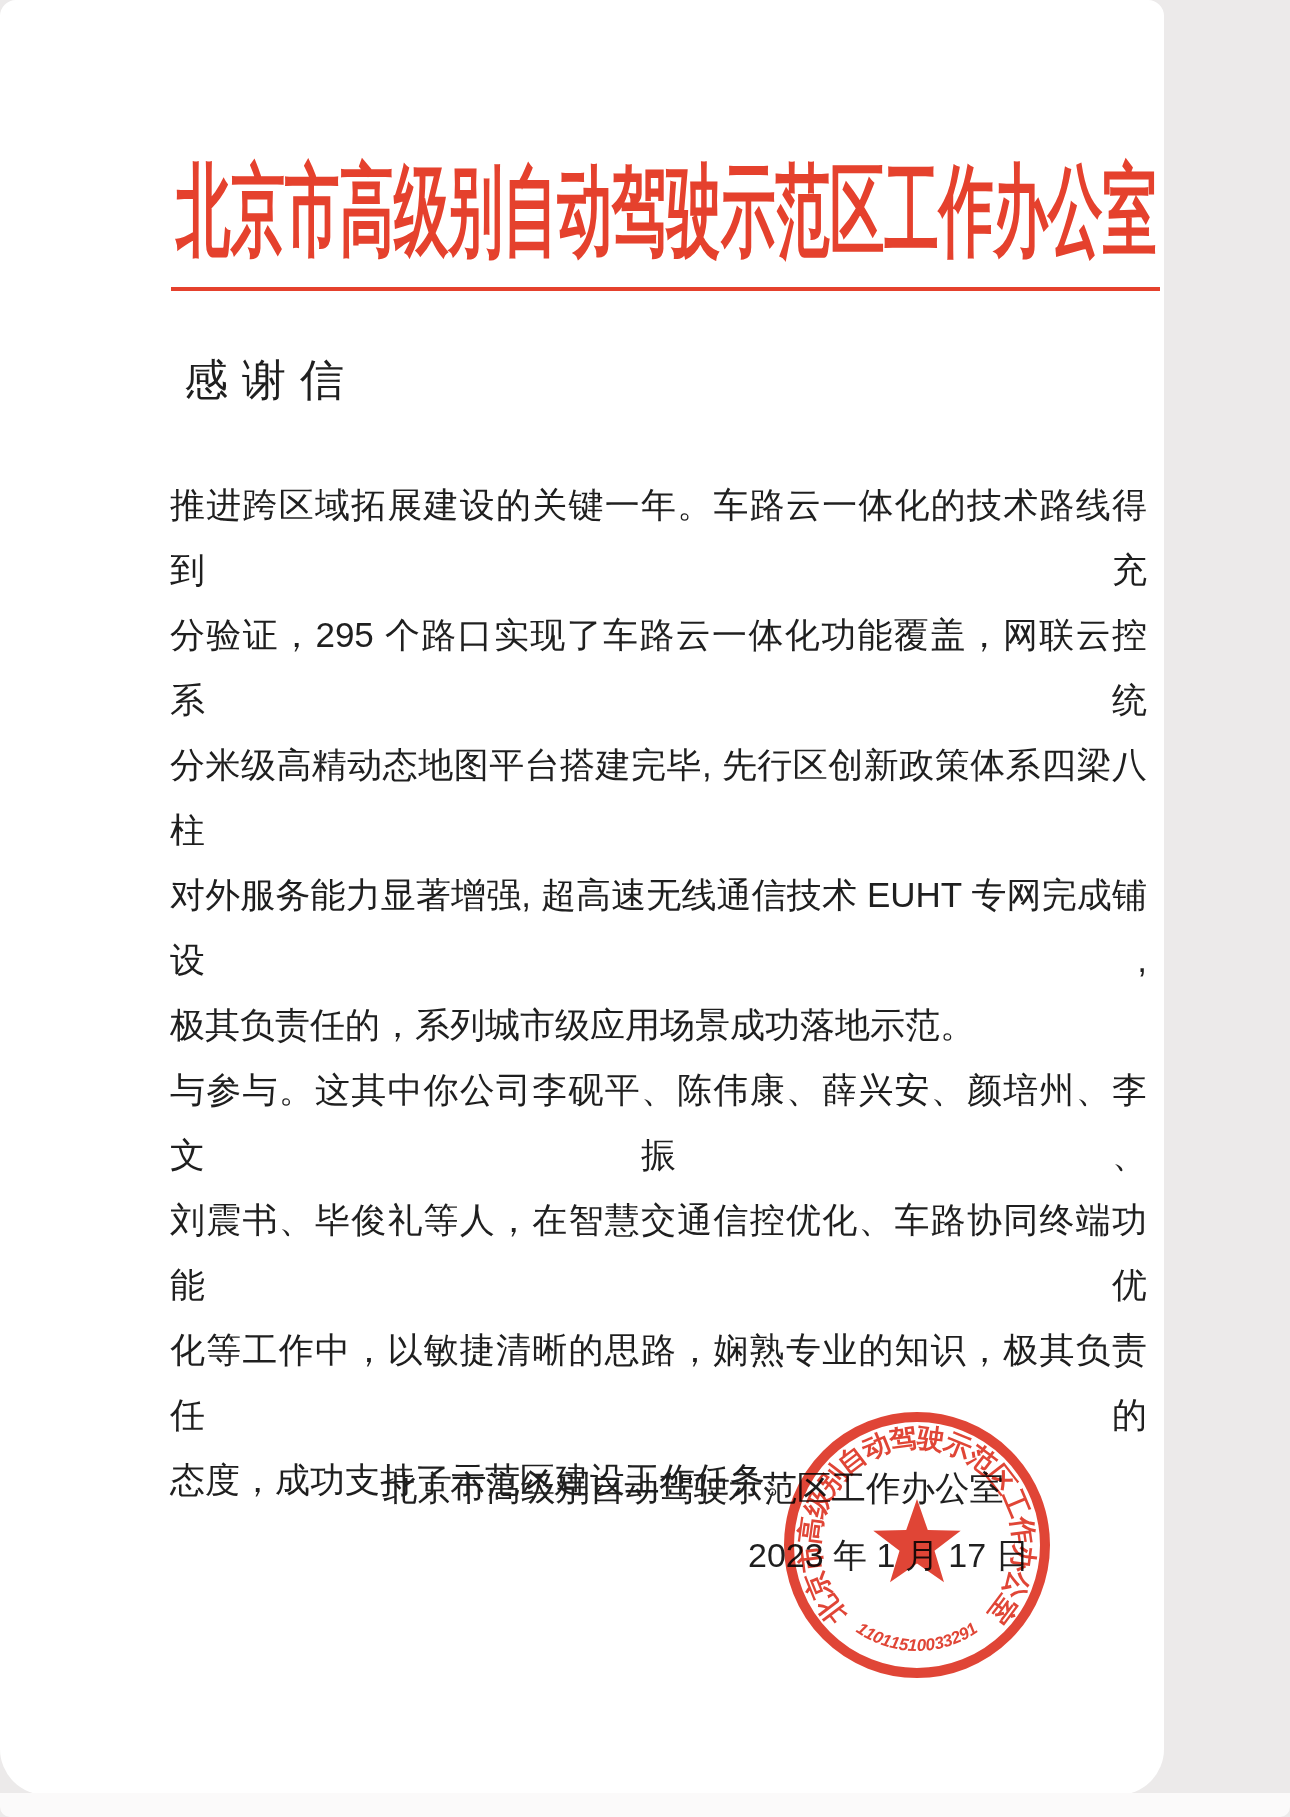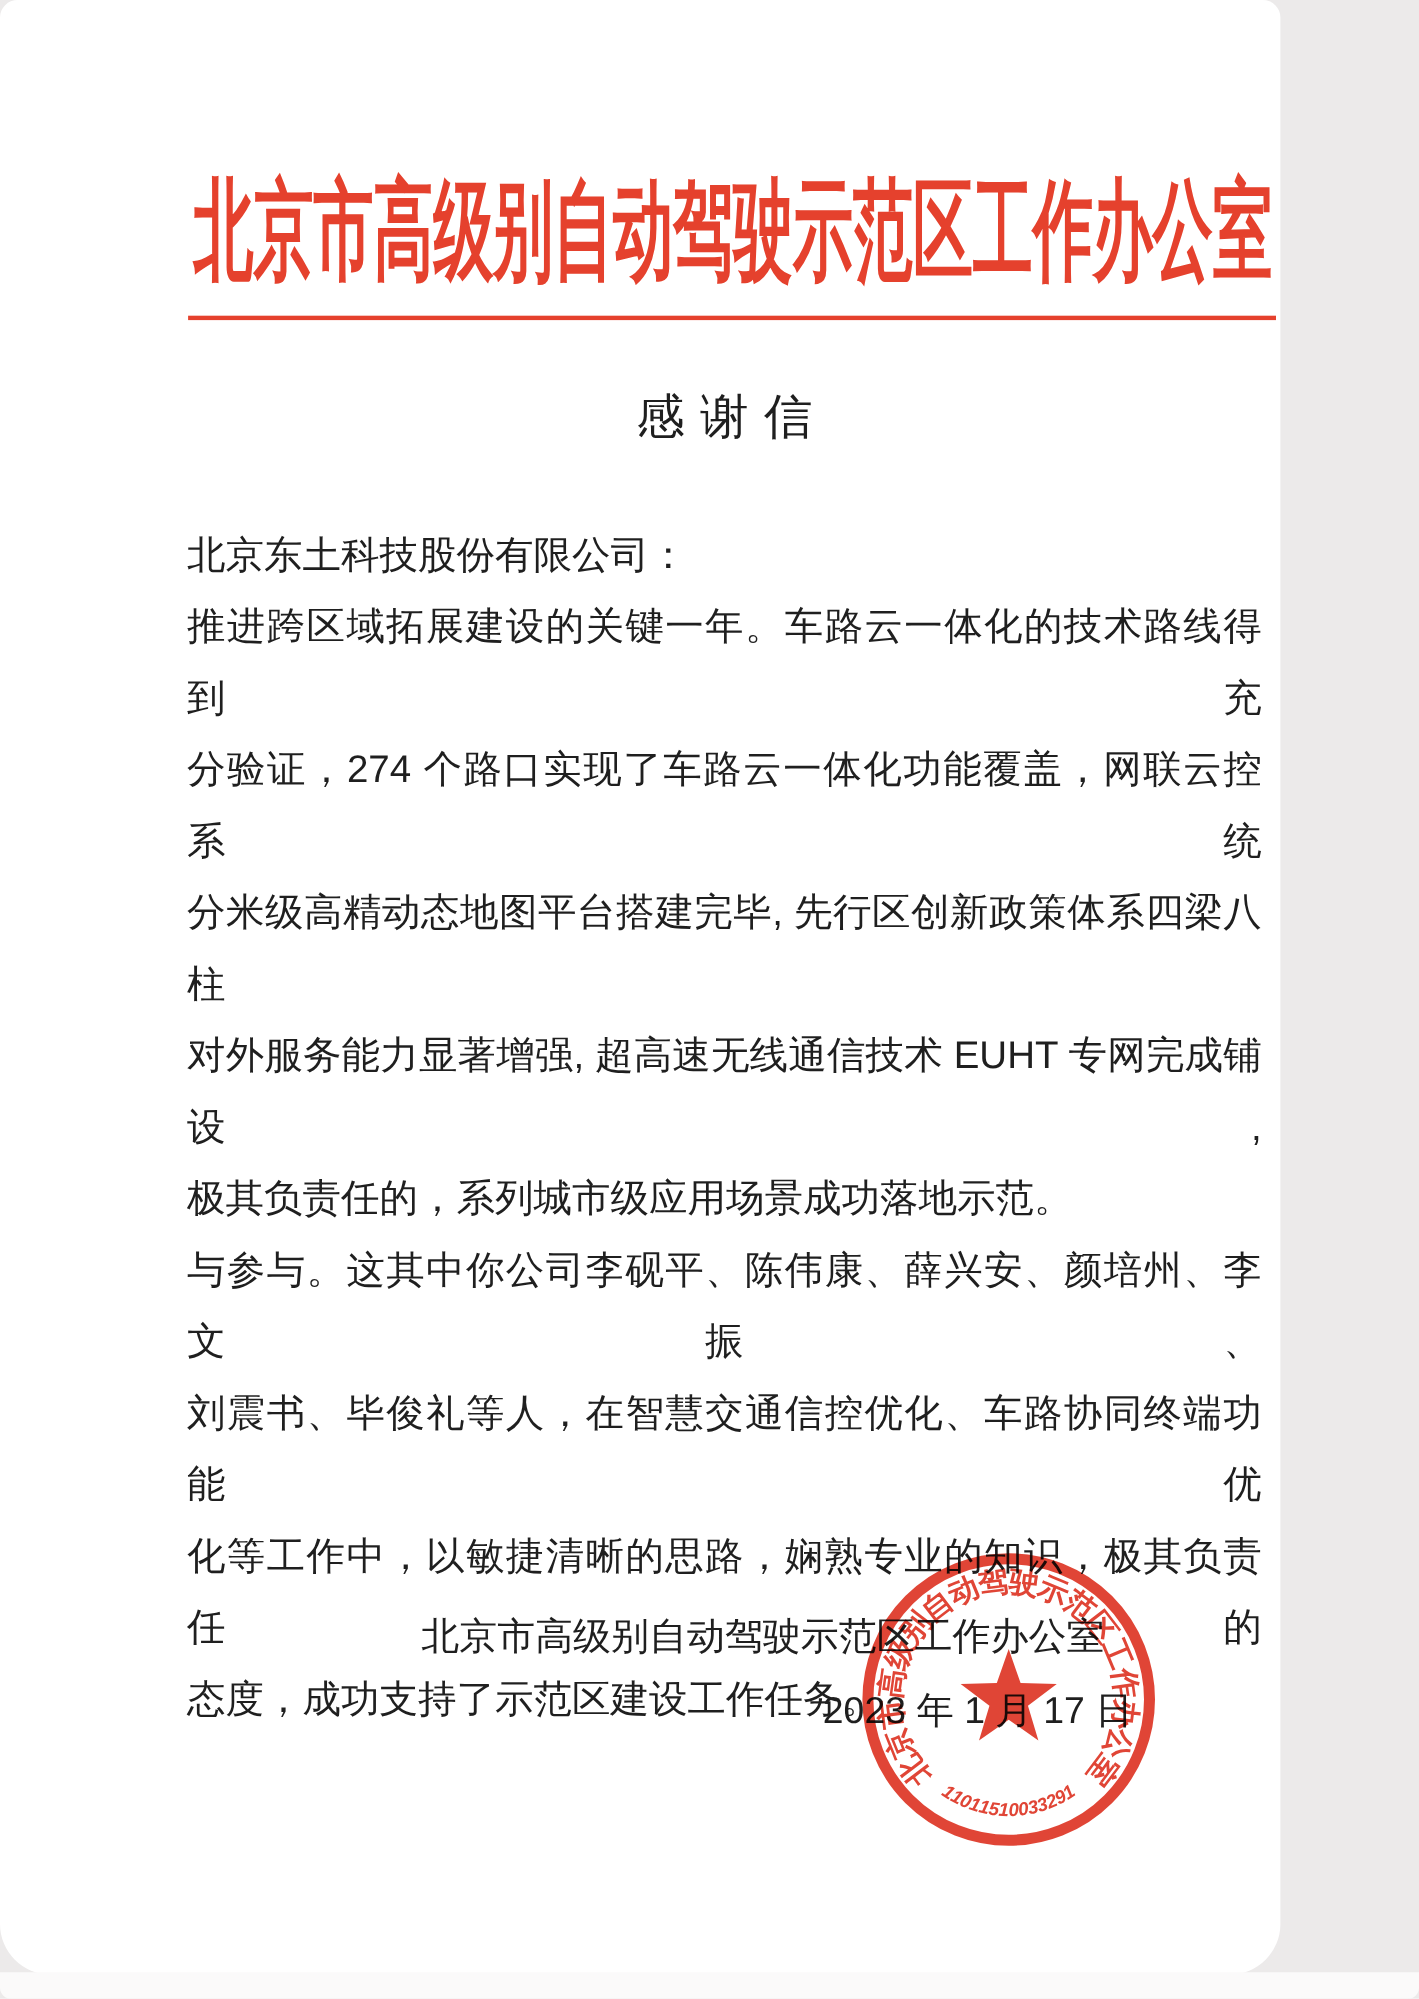--- a/index.html
+++ b/index.html
@@ -32,21 +32,20 @@
     letter-spacing:0;
     white-space:nowrap;
   }
   .head-rule{
     position:absolute;left:171px;top:287px;width:989px;height:4px;
     background:var(--red,#e5412d);
   }
   
   .doc-title{
     position:absolute;left:170px;top:352px;width:977px;
-    text-align:center;
     font-size:44px;line-height:56px;
     letter-spacing:14px;padding-left:14px;box-sizing:border-box;
     color:var(--ink,#1f1f1f);
   }
   
   .body-text{
     position:absolute;left:170px;top:472px;width:977px;
     font-size:35px;line-height:65px;
     color:var(--ink,#1f1f1f);
   }
@@ -87,23 +86,22 @@
 
   <div class="letterhead">
     <span class="lh-inner">北京市高级别自动驾驶示范区工作办公室</span>
   </div>
 
   <div class="head-rule"></div>
 
   <div class="doc-title">感谢信</div>
 
   <div class="body-text">
-    <div class="bline">北京东土科技股份有限公司：</div>
     <div class="bline j">推进跨区域拓展建设的关键一年。车路云一体化的技术路线得到充</div>
-    <div class="bline j">分验证，274 个路口实现了车路云一体化功能覆盖，网联云控系统</div>
+    <div class="bline j">分验证，295 个路口实现了车路云一体化功能覆盖，网联云控系统</div>
     <div class="bline j">分米级高精动态地图平台搭建完毕, 先行区创新政策体系四梁八柱</div>
     <div class="bline j">对外服务能力显著增强, 超高速无线通信技术 EUHT 专网完成铺设,</div>
     <div class="bline">极其负责任的，系列城市级应用场景成功落地示范。</div>
     <div class="bline j">与参与。这其中你公司李砚平、陈伟康、薛兴安、颜培州、李文振、</div>
     <div class="bline j">刘震书、毕俊礼等人，在智慧交通信控优化、车路协同终端功能优</div>
     <div class="bline j">化等工作中，以敏捷清晰的思路，娴熟专业的知识，极其负责任的</div>
     <div class="bline">态度，成功支持了示范区建设工作任务。</div>
 
   </div>
 

